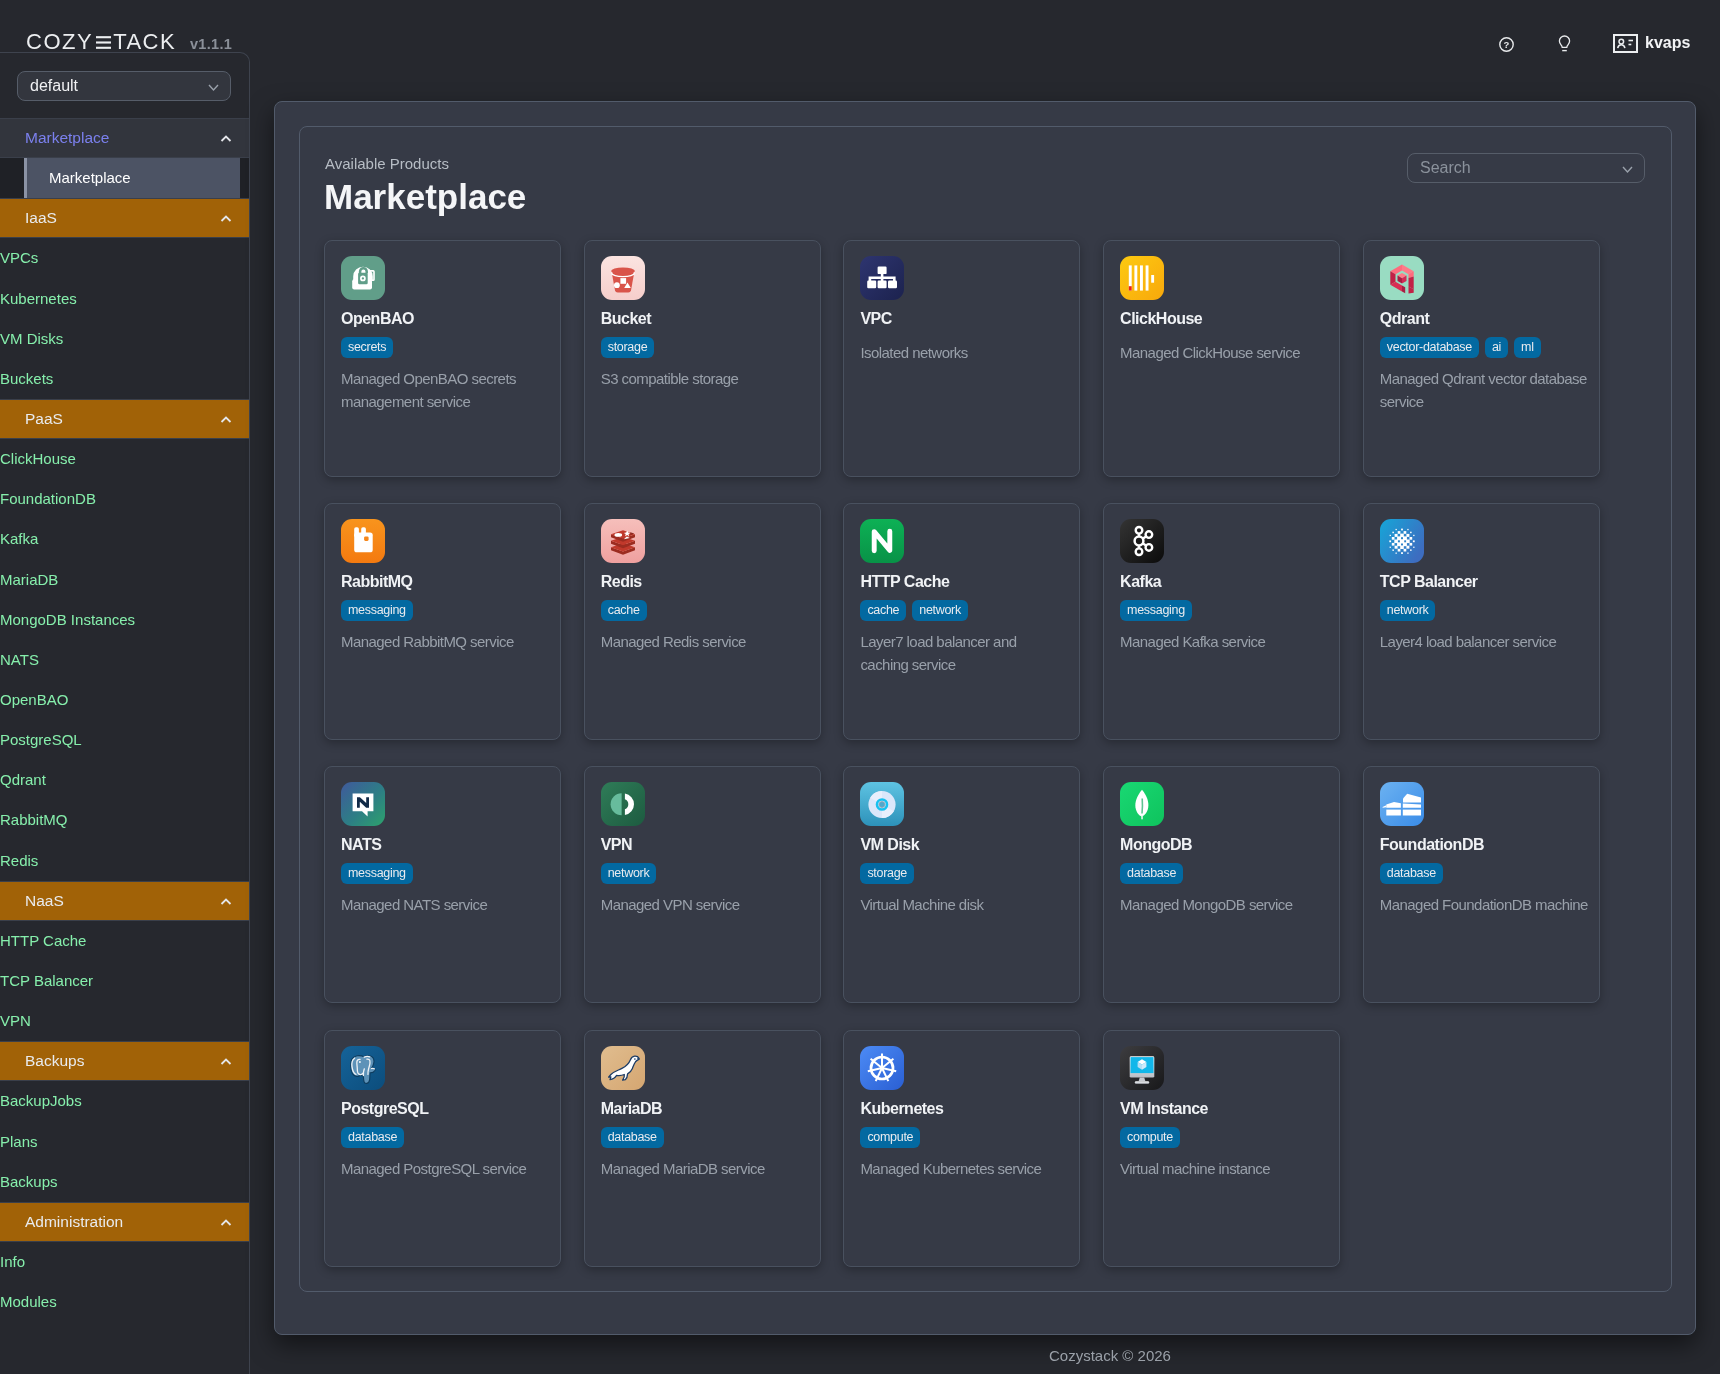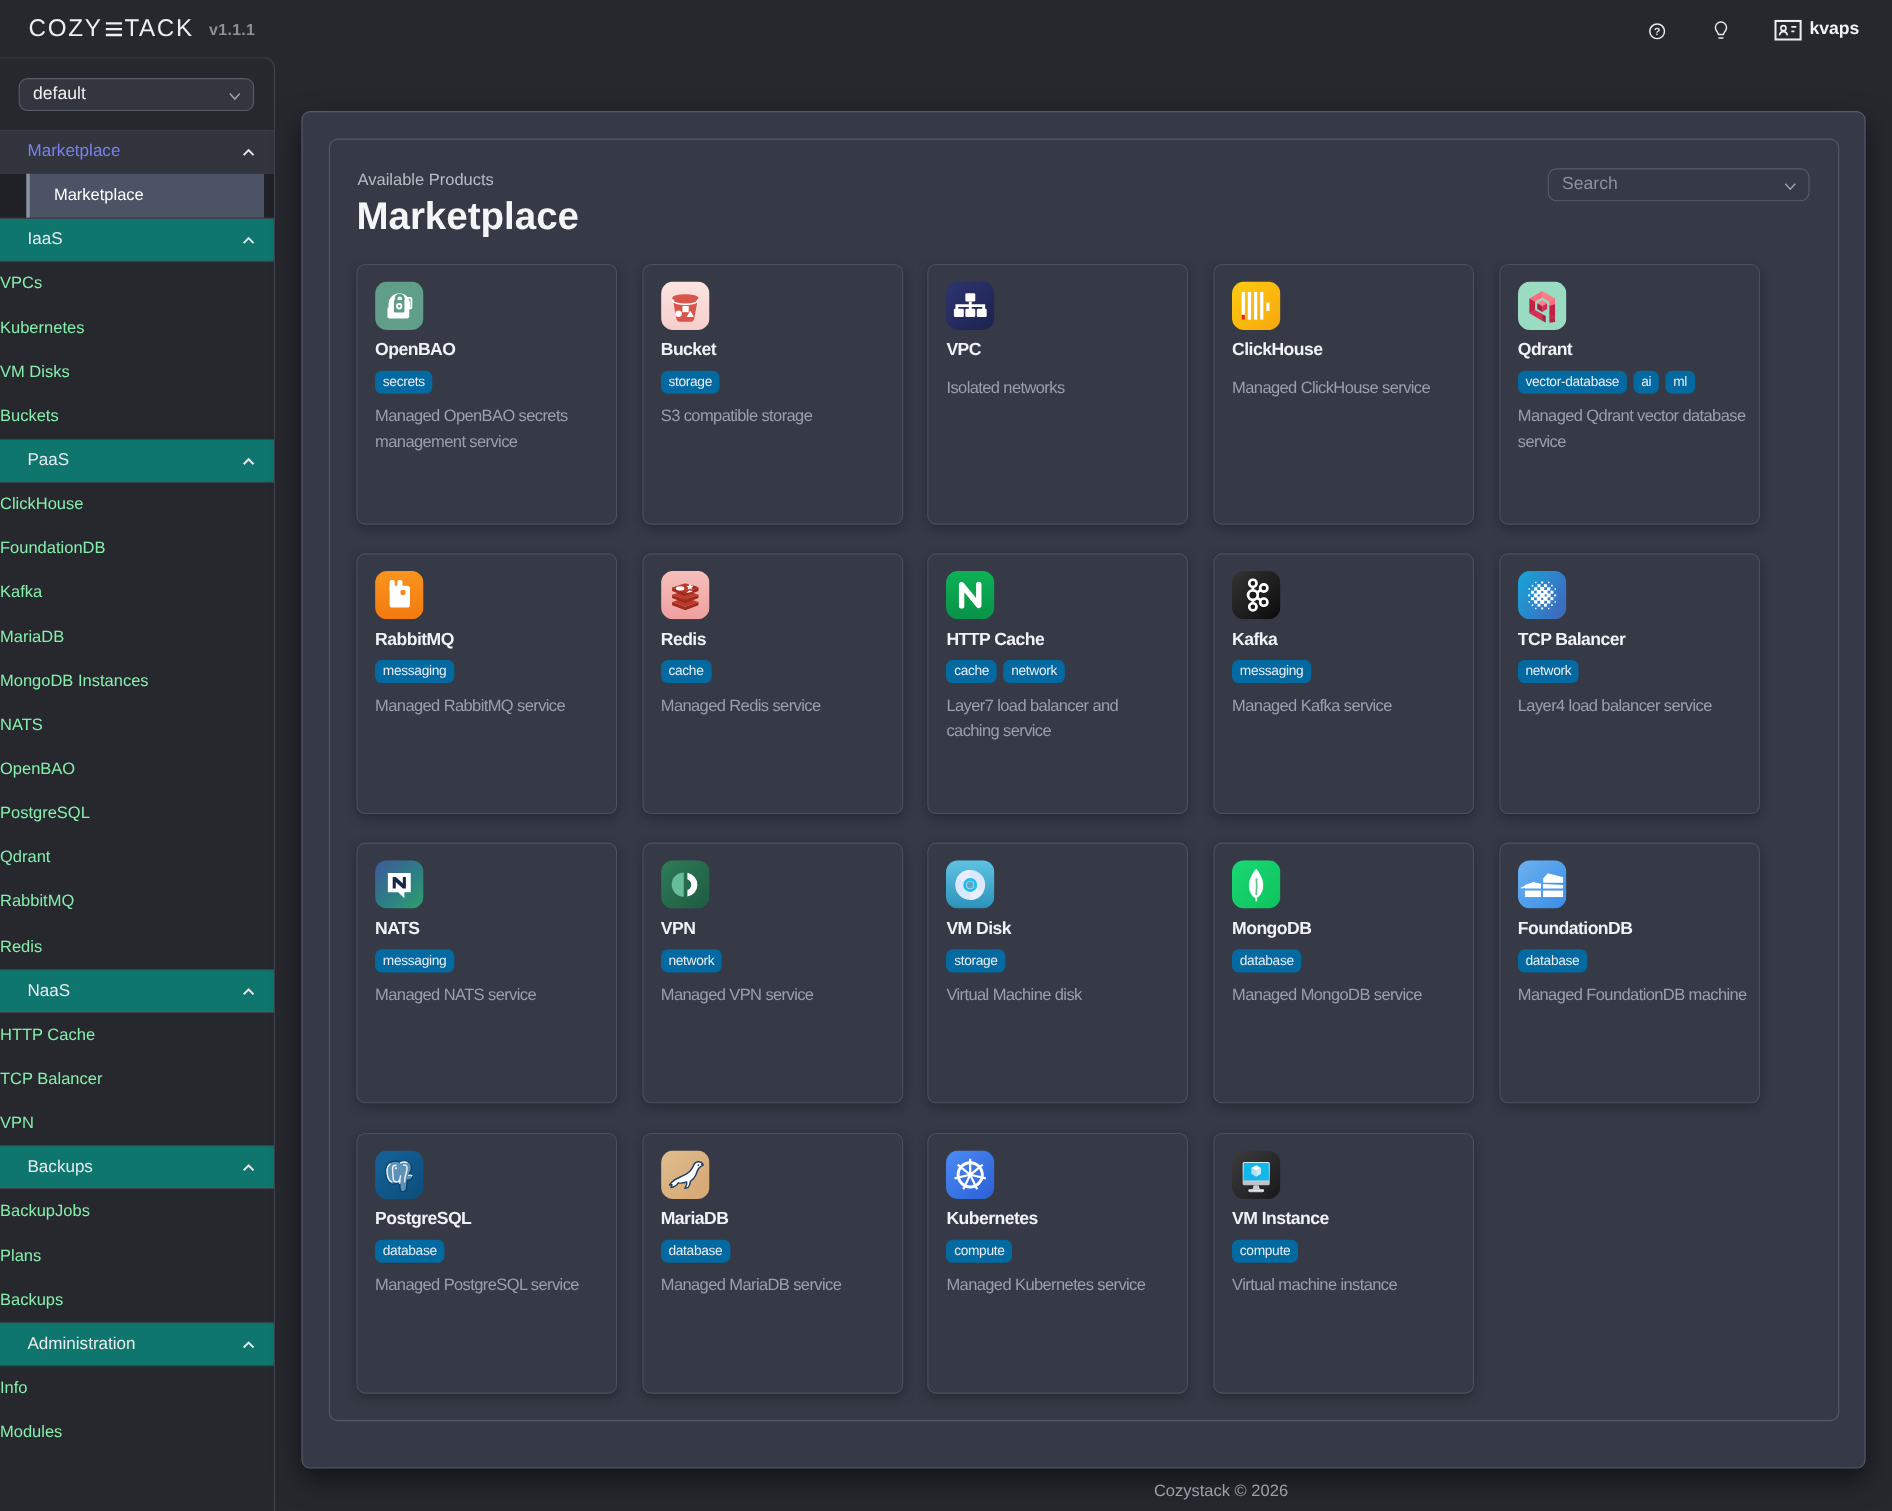--- a/index.html
+++ b/index.html
@@ -1,24 +1,24 @@
 <!DOCTYPE html>
 <html><head>
 <meta charset="utf-8">
 <style>
 * { margin:0; padding:0; box-sizing:border-box; }
 html,body { width:1720px; height:1374px; background:#26282e; font-family:"Liberation Sans",sans-serif; overflow:hidden; }
-#header { position:absolute; left:0; top:0; width:1412px; height:52px; background:#26282e; }
+#header { position:absolute; left:0; top:16px; width:1412px; height:52px; background:#26282e; }
 .logo { position:absolute; left:26px; top:11px; height:30px; display:flex; align-items:center; color:#eceef0; font-size:22px; letter-spacing:1.5px; font-weight:400; }
 .logover { position:absolute; left:190px; top:20px; color:#8b9099; font-size:14.5px; font-weight:700; letter-spacing:0.3px; }
 #sidebar { position:absolute; left:0; top:52px; width:250px; height:1322px; background:#26282e; border-top:1px solid #3e434e; border-right:1px solid #3e434e; border-top-right-radius:10px; }
 .select { position:absolute; left:17px; top:18px; width:214px; height:30px; background:#33363e; border:1px solid #565d69; border-radius:8px; color:#f0f1f3; font-size:16px; line-height:28px; padding-left:12px; }
 .selchev { position:absolute; right:10px; top:9px; }
 #menu { position:absolute; left:0; top:65px; width:249px; }
-.mhdr { height:40.15px; line-height:38px; padding-left:25px; background:#0f766e; color:#e9ebee; font-size:15.5px; font-weight:500; border-top:1px solid #3a3f4a; border-bottom:1px solid #3a3f4a; position:relative; }
+.mhdr { height:40.15px; line-height:38px; padding-left:25px; background:#a16207; color:#e9ebee; font-size:15.5px; font-weight:500; border-top:1px solid #3a3f4a; border-bottom:1px solid #3a3f4a; position:relative; }
 .mhdr.first { background:#32353d; color:#7b80ee; }
 .mhdr .chev { position:absolute; right:17px; top:14px; }
 .mitem { height:40.15px; line-height:40px; color:#86efac; font-size:15px; }
 .subwrap { height:40.15px; background:#1f2126; position:relative; }
 .mitem.sel { position:absolute; left:24px; top:0; width:216px; height:40px; background:#4c5364; color:#fff; border-left:3px solid #8b93a5; padding-left:22px; }
 #mainbg { position:absolute; left:250px; top:52px; width:1470px; height:1322px; background:#26282e; }
 #panel { position:absolute; left:274px; top:101px; width:1422px; height:1234px; background:#363a46; border:1px solid #525b6b; border-radius:8px; box-shadow:0 10px 24px rgba(0,0,0,0.5); }
 #inner { position:absolute; left:24px; top:24px; width:1373px; height:1166px; background:#363a46; border:1px solid #525b6b; border-radius:8px; }
 .avail { position:absolute; left:25px; top:28px; color:#b7bdc5; font-size:15px; }
 .h1 { position:absolute; left:24px; top:50px; color:#f4f5f7; font-size:35px; font-weight:700; }

